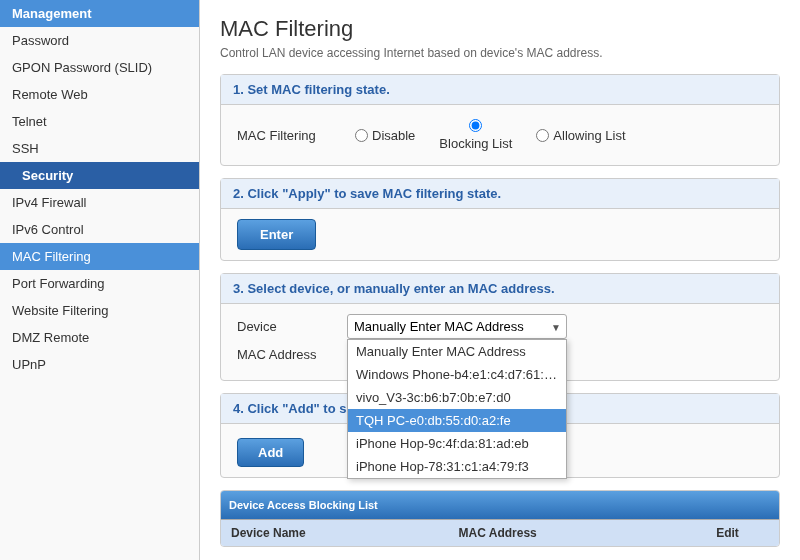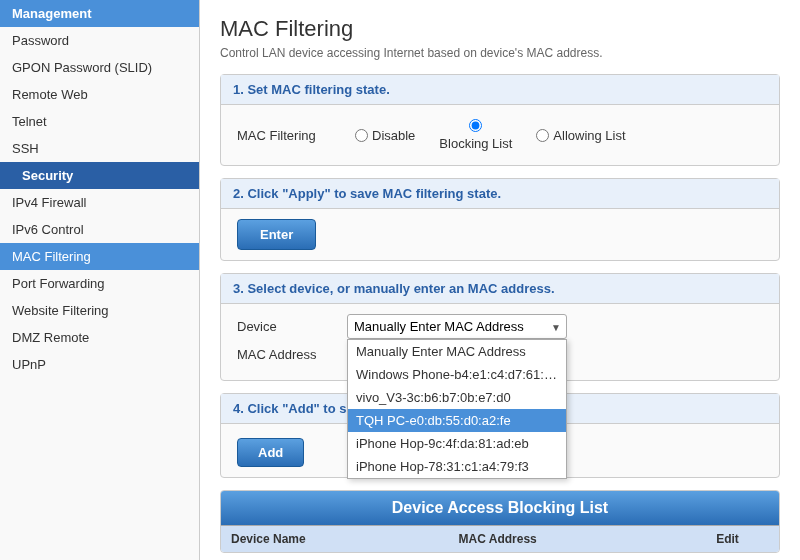--- a/index.html
+++ b/index.html
@@ -189,24 +189,23 @@
     
     .access-table-section {
       border: 1px solid #ccc;
       border-radius: 4px;
       overflow: hidden;
       margin-top: 4px;
     }
     .access-table-header {
       background: linear-gradient(to bottom, #5ba0e0, #2a6db5);
       color: white;
-      text-align: center;
       padding: 8px;
       font-weight: bold;
-      font-size: 16px;
+      font-size: 11px;
     }
     .access-table-cols {
       display: flex;
       background: #d0e0f5;
       border-top: 1px solid #aaa;
     }
     .access-col {
       flex: 1;
       padding: 6px 10px;
       font-weight: bold;

